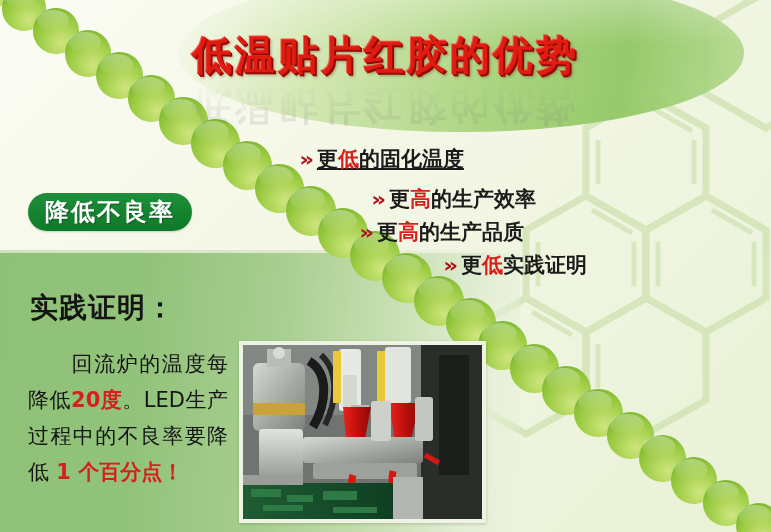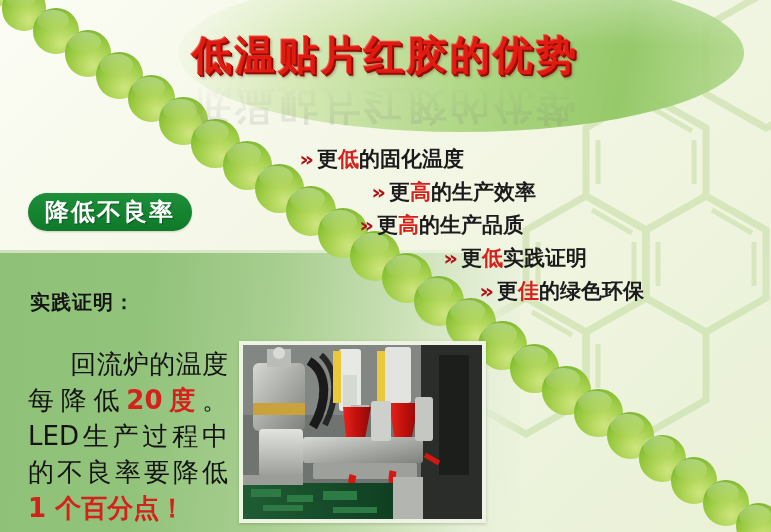--- a/index.html
+++ b/index.html
@@ -133,27 +133,27 @@
     color:#ffffff;
     font-weight:bold;
     font-size:24px;
     letter-spacing:2px;
     text-shadow:1px 1px 1px rgba(0,60,20,0.55);
   }
 
   
   .proof-heading{
     position:absolute;left:30px;top:289px;
-    font-size:20px;font-weight:bold;color:#141414;
+    font-size:28px;font-weight:bold;color:#141414;
     letter-spacing:1px;
   }
   .proof-body{
     position:absolute;left:28px;top:346px;
     width:200px;
-    font-size:26px;
+    font-size:21px;
     line-height:36px;
     color:#141414;
     text-align:justify;
   }
   .proof-body .indent{display:inline-block;width:42px;}
   .proof-body .hi{color:#d6201c;font-weight:bold;}
 
   
   .photo{
     position:absolute;left:239px;top:341px;
@@ -232,25 +232,24 @@
     </div>
 
   <div class="title-reflection">
     <span class="title">低温贴片红胶的优势</span>
   </div>
   <div class="title-wrap">
     <span class="title">低温贴片红胶的优势</span>
   </div>
 
   <div class="bullets">
-      <div class="bullet" style="margin-left: 0px;"><span class="chev">»</span><span>更</span><span class="hi">低</span><span>的固化温度</span></div>
-      <div class="bullet" style="margin-left: 72px;"><span class="chev">»</span><span>更</span><span class="hi">高</span><span>的生产效率</span></div>
+      <div class="bullet" style="margin-left: 0px; text-decoration: underline;"><span class="chev">»</span><span>更</span><span class="hi">低</span><span>的固化温度</span></div>
+      <div class="bullet" style="margin-left: 72px; margin-top: 7px;"><span class="chev">»</span><span>更</span><span class="hi">高</span><span>的生产效率</span></div>
       <div class="bullet" style="margin-left: 60px;"><span class="chev">»</span><span>更</span><span class="hi">高</span><span>的生产品质</span></div>
       <div class="bullet" style="margin-left: 144px;"><span class="chev">»</span><span>更</span><span class="hi">低</span><span>实践证明</span></div>
-      <div class="bullet" style="margin-left: 180px;"><span class="chev">»</span><span>更</span><span class="hi">佳</span><span>的绿色环保</span></div>
     </div>
 
   <div class="badge">
     <span class="badge-text">降低不良率</span>
   </div>
 
   <div class="proof-heading">实践证明：</div>
   <div class="proof-body"><span class="indent"></span><span>回流炉的温度每降低</span><span class="hi">20度</span><span>。LED生产过程中的不良率要降低</span><span class="hi"> 1 个百分点！</span></div>
 
   <div class="photo">

